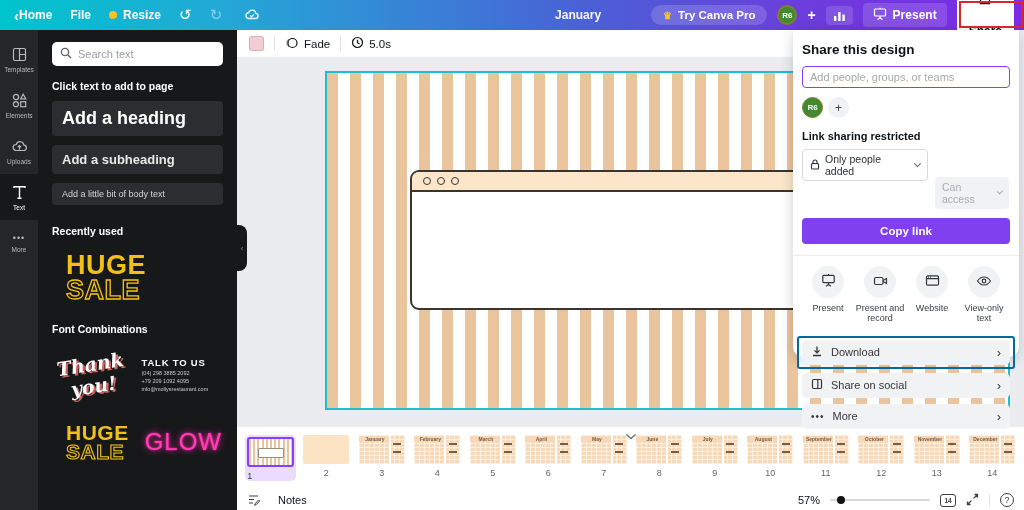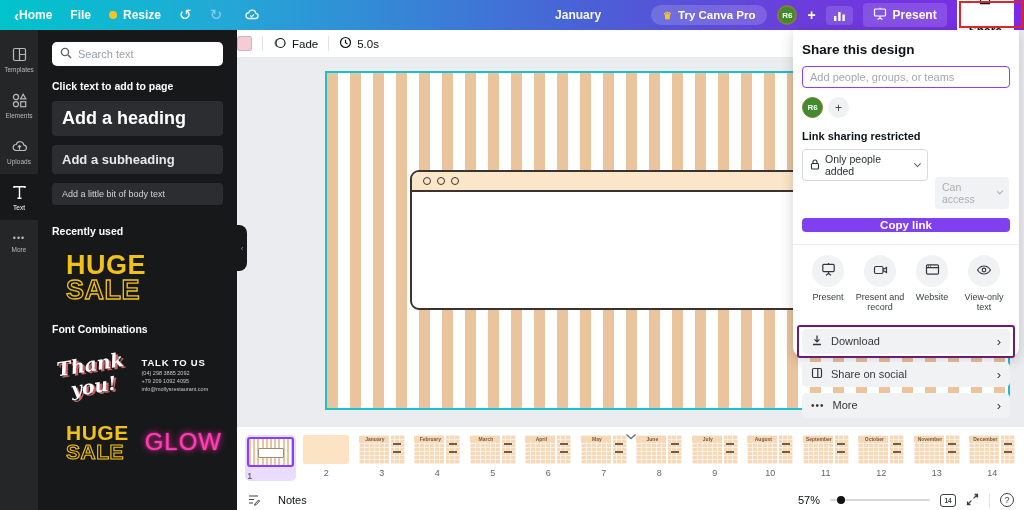--- a/index.html
+++ b/index.html
@@ -69,21 +69,21 @@
   .huge-sm .huge-2 { font-size:21px; -webkit-text-stroke:1.1px #f2c118; }
   .glow-txt { font-size:24px; font-weight:normal; letter-spacing:1px; color:#ff3eb5;
     text-shadow:0 0 7px #ff2ea8, 0 0 2px #ff2ea8;text-align:right; }
   .panel-handle { position:absolute; left:237px; top:225px; width:10px; height:46px; background:#17181a;
     border-radius:0 8px 8px 0; z-index:31; color:#8a8d91; font-size:8px; display:flex; align-items:center;
     justify-content:center; cursor:pointer; }
 
   
   .canvas { position:absolute; left:237px; top:30px; right:0; bottom:0; background:#ebecf0; }
   .canvas-toolbar { position:absolute; left:0; top:0; right:8px; height:27px; background:#fff;
-    display:flex; align-items:center; gap:10px; font-size:11.5px; color:#0d1216; }
+    display:flex; align-items:center; gap:10px; padding-left:12px; font-size:11.5px; color:#0d1216; }
   .swatch { width:15px; height:15px; border-radius:3px; background:#f4ccd4; border:1px solid rgba(0,0,0,.12); cursor:pointer; }
   .vdiv { width:1px; height:15px; background:#e1e2e4; }
   .tool-group { display:flex; align-items:center; gap:5px; cursor:pointer; }
 
   .page { position:absolute; left:90px; top:43px; width:681px; height:335px;
     background:repeating-linear-gradient(90deg,#e9c49c 0 11px,#ffffff 11px 23px);
     outline:2px solid #1ac0cc; }
   .browser-win { position:absolute; left:83px; top:97px; width:520px; height:140px; background:#fff;
     border:2px solid #3a3430; border-radius:9px; overflow:hidden; }
   .win-header { height:20px; background:#fce6c9; border-bottom:2px solid #3a3430;
@@ -142,34 +142,34 @@
   .sp-label { font-size:11px; font-weight:bold; margin-top:12px; }
   .dd-row { display:flex; gap:7px; margin-top:7px; }
   .dd { height:32px; border-radius:4px; display:flex; align-items:center; gap:5px; padding:0 7px;
     font-size:10.5px; cursor:pointer; }
   .dd1 { width:126px; border:1px solid #d6d9dd; color:#2b2f33; }
   .dd2 { width:74px; background:#f1f2f4; color:#a9adb2;margin-top:28px; }
   .dd .spacer { flex:1; }
   .chev { width:5px; height:5px; border-right:1.4px solid #5f6368; border-bottom:1.4px solid #5f6368;
     transform:rotate(45deg); margin-top:-3px; }
   .dd2 .chev { border-color:#a9adb2; }
-  .copy-link { margin-top:9px; width:100%; height:14px; background:#8040f0; border:none; border-radius:4px;
+  .copy-link { margin-top:9px; width:100%; height:26px; background:#8040f0; border:none; border-radius:4px;
     color:#fff; font-size:11.5px; font-weight:bold; cursor:pointer; font-family:"Liberation Sans",sans-serif; }
   .sp-divider { height:1px; background:#ececee; margin:11px -9px 0 -9px; }
   .qa-row { display:flex; margin-top:10px; }
   .qa { width:52px; display:flex; flex-direction:column; align-items:center; cursor:pointer; }
   .qa-circle { width:32px; height:32px; border-radius:50%; background:#f1f2f4; display:flex;
     align-items:center; justify-content:center; }
   .qa-label { font-size:9px; color:#3c4043; text-align:center; margin-top:5px; line-height:1.15; }
   .sp-rows { margin-top:12px; }
   .sp-row { height:25px; background:#f1f2f4; border-radius:5px; display:flex; align-items:center; gap:8px;
     padding:0 9px; font-size:11px; color:#33373b; cursor:pointer; margin-bottom:6px; }
   .sp-row .spacer { flex:1; }
   .row-chev { font-size:13px; color:#33373b; }
-  .anno-dl { border:2px solid #701a75; border-radius:3px; padding:2px 3px; margin:0 -5px 4px -5px; }
+  .anno-dl { border:2px solid #0369a1; border-radius:3px; padding:2px 3px; margin:0 -5px 4px -5px; }
   .anno-dl .sp-row { margin-bottom:0; }
 </style>
 </head>
 <body>
 
 <div class="topbar">
   <div class="tb-left">
     <div class="tb-item">
       <span class="back-ch">‹</span>
       <span>Home</span>

